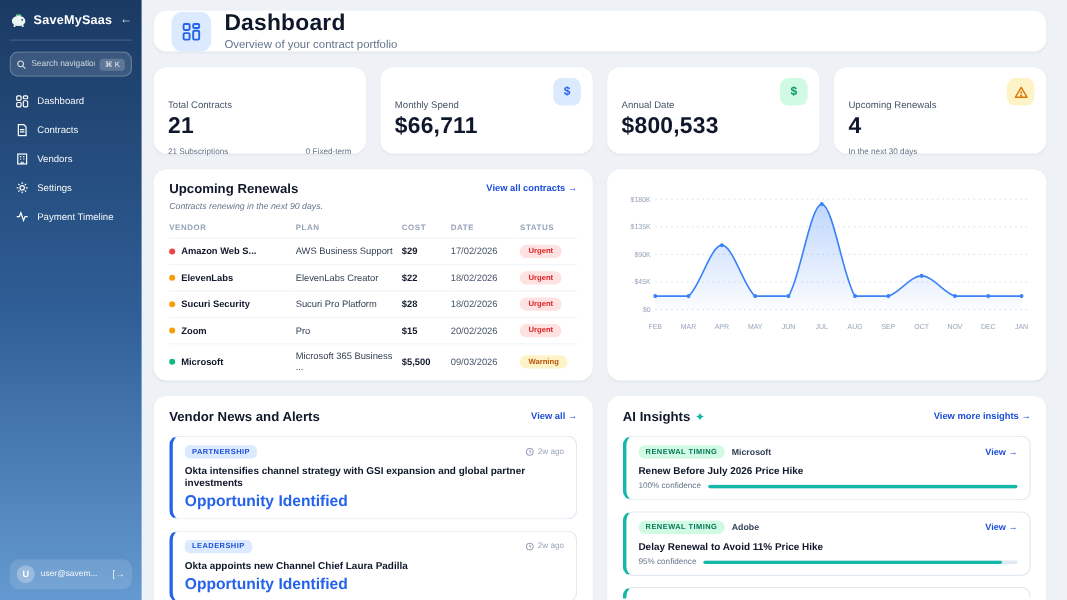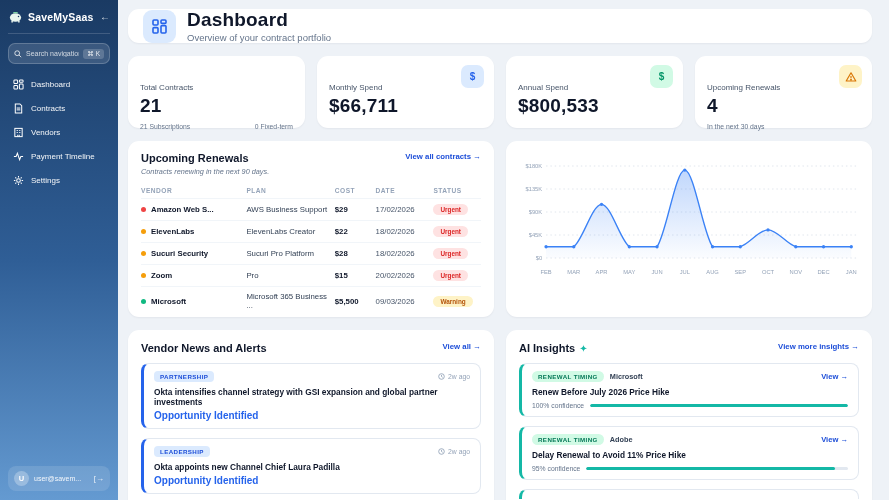--- a/index.html
+++ b/index.html
@@ -70,21 +70,21 @@
 
   .bottom-row { display:grid; grid-template-columns:1fr 1fr; gap:12px; margin-top:13px; }
   .panel-b { padding:12px 13px; height:200px; overflow:hidden; }
   .news-item { border:1px solid #e2e8f0; border-left:3px solid #2563eb; border-radius:8px; padding:7px 10px; margin-top:9px; }
   .insight-item { border:1px solid #e2e8f0; border-left:3px solid #14b8a6; border-radius:8px; padding:7px 10px; margin-top:9px; }
   .item-top { display:flex; align-items:center; gap:6px; }
   .tag-blue { font-size:6.2px; font-weight:700; letter-spacing:.4px; background:#dbeafe; color:#1d4ed8; padding:2px 6px; border-radius:4px; }
   .tag-teal { font-size:6.2px; font-weight:700; letter-spacing:.4px; background:#d1fae5; color:#047857; padding:2px 6px; border-radius:999px; }
   .item-time { margin-left:auto; font-size:6.8px; color:#94a3b8; display:flex; align-items:center; gap:3px; }
   .item-headline { font-size:8.3px; font-weight:700; margin-top:5px; }
-  .item-note { font-size:10px; font-weight:600; color:#2563eb; margin-top:3px; }
+  .item-note { font-size:13px; font-weight:600; color:#2563eb; margin-top:3px; }
   .item-vendor { font-size:7.3px; font-weight:600; color:#334155; }
   .view-link { margin-left:auto; font-size:7.6px; font-weight:700; color:#1d4ed8; text-decoration:none; white-space:nowrap; }
   .conf-row { display:flex; align-items:center; gap:6px; margin-top:5px; }
   .conf-text { font-size:6.8px; color:#64748b; white-space:nowrap; }
   .conf-track { flex:1; height:3px; border-radius:999px; background:#e2e8f0; overflow:hidden; }
   .conf-fill { height:100%; border-radius:999px; background:#14b8a6; }
   .stub { border:1px solid #e2e8f0; border-bottom:none; border-radius:8px 8px 0 0; height:10px; margin-top:9px; }
   .stub-blue { border-left:3px solid #2563eb; } .stub-teal { border-left:3px solid #14b8a6; }
   .sparkle { color:#14b8a6; font-size:10px; margin-left:4px; }
   #payments-chart { display:block; margin-top:4px; }
@@ -139,30 +139,30 @@
           <line x1="6.8" y1="3.8" x2="8" y2="3.8"></line>
         <line x1="4" y1="6" x2="5.2" y2="6"></line>
           <line x1="6.8" y1="6" x2="8" y2="6"></line>
           <line x1="5.2" y1="10.5" x2="5.2" y2="8.5"></line>
           <line x1="6.8" y1="10.5" x2="6.8" y2="8.5"></line>
       </svg>
       <span class="nav-label">Vendors</span>
     </div>
     <div class="nav-item">
       <svg viewBox="0 0 12 12" fill="none" stroke="#fff" stroke-width="1.1">
-        <polyline points="1,6 3.4,6 4.8,2.5 7.2,9.5 8.6,6 11,6"></polyline>
-      </svg>
-      <span class="nav-label">Payment Timeline</span>
+        <circle cx="6" cy="6" r="2"></circle>
+        <path d="M6 1v1.6 M6 9.4V11 M1 6h1.6 M9.4 6H11 M2.5 2.5l1.1 1.1 M8.4 8.4l1.1 1.1 M9.5 2.5 8.4 3.6 M3.6 8.4 2.5 9.5"></path>
+      </svg>
+      <span class="nav-label">Settings</span>
     </div>
     <div class="nav-item">
       <svg viewBox="0 0 12 12" fill="none" stroke="#fff" stroke-width="1.1">
-        <circle cx="6" cy="6" r="2"></circle>
-        <path d="M6 1v1.6 M6 9.4V11 M1 6h1.6 M9.4 6H11 M2.5 2.5l1.1 1.1 M8.4 8.4l1.1 1.1 M9.5 2.5 8.4 3.6 M3.6 8.4 2.5 9.5"></path>
-      </svg>
-      <span class="nav-label">Settings</span>
+        <polyline points="1,6 3.4,6 4.8,2.5 7.2,9.5 8.6,6 11,6"></polyline>
+      </svg>
+      <span class="nav-label">Payment Timeline</span>
     </div>
   </nav>
 
   <div class="sidebar-spacer"></div>
 
   <div class="user-box">
     <div class="avatar">U</div>
     <span class="user-email">user@savem...</span>
     <button class="logout-btn">[→</button>
   </div>
@@ -193,21 +193,21 @@
         <span>21 Subscriptions</span>
         <span>0 Fixed-term</span>
       </div>
     </div>
     <div class="card stat-card">
       <div class="stat-label">Monthly Spend</div>
       <div class="stat-value">$66,711</div>
       <div class="stat-badge badge-blue">$</div>
     </div>
     <div class="card stat-card">
-      <div class="stat-label">Annual Spend</div>
+      <div class="stat-label">Annual Date</div>
       <div class="stat-value">$800,533</div>
       <div class="stat-badge badge-green">$</div>
     </div>
     <div class="card stat-card">
       <div class="stat-label">Upcoming Renewals</div>
       <div class="stat-value">4</div>
       <div class="stat-foot">
           <span>In the next 30 days</span>
         </div>
       <div class="stat-badge badge-amber">

